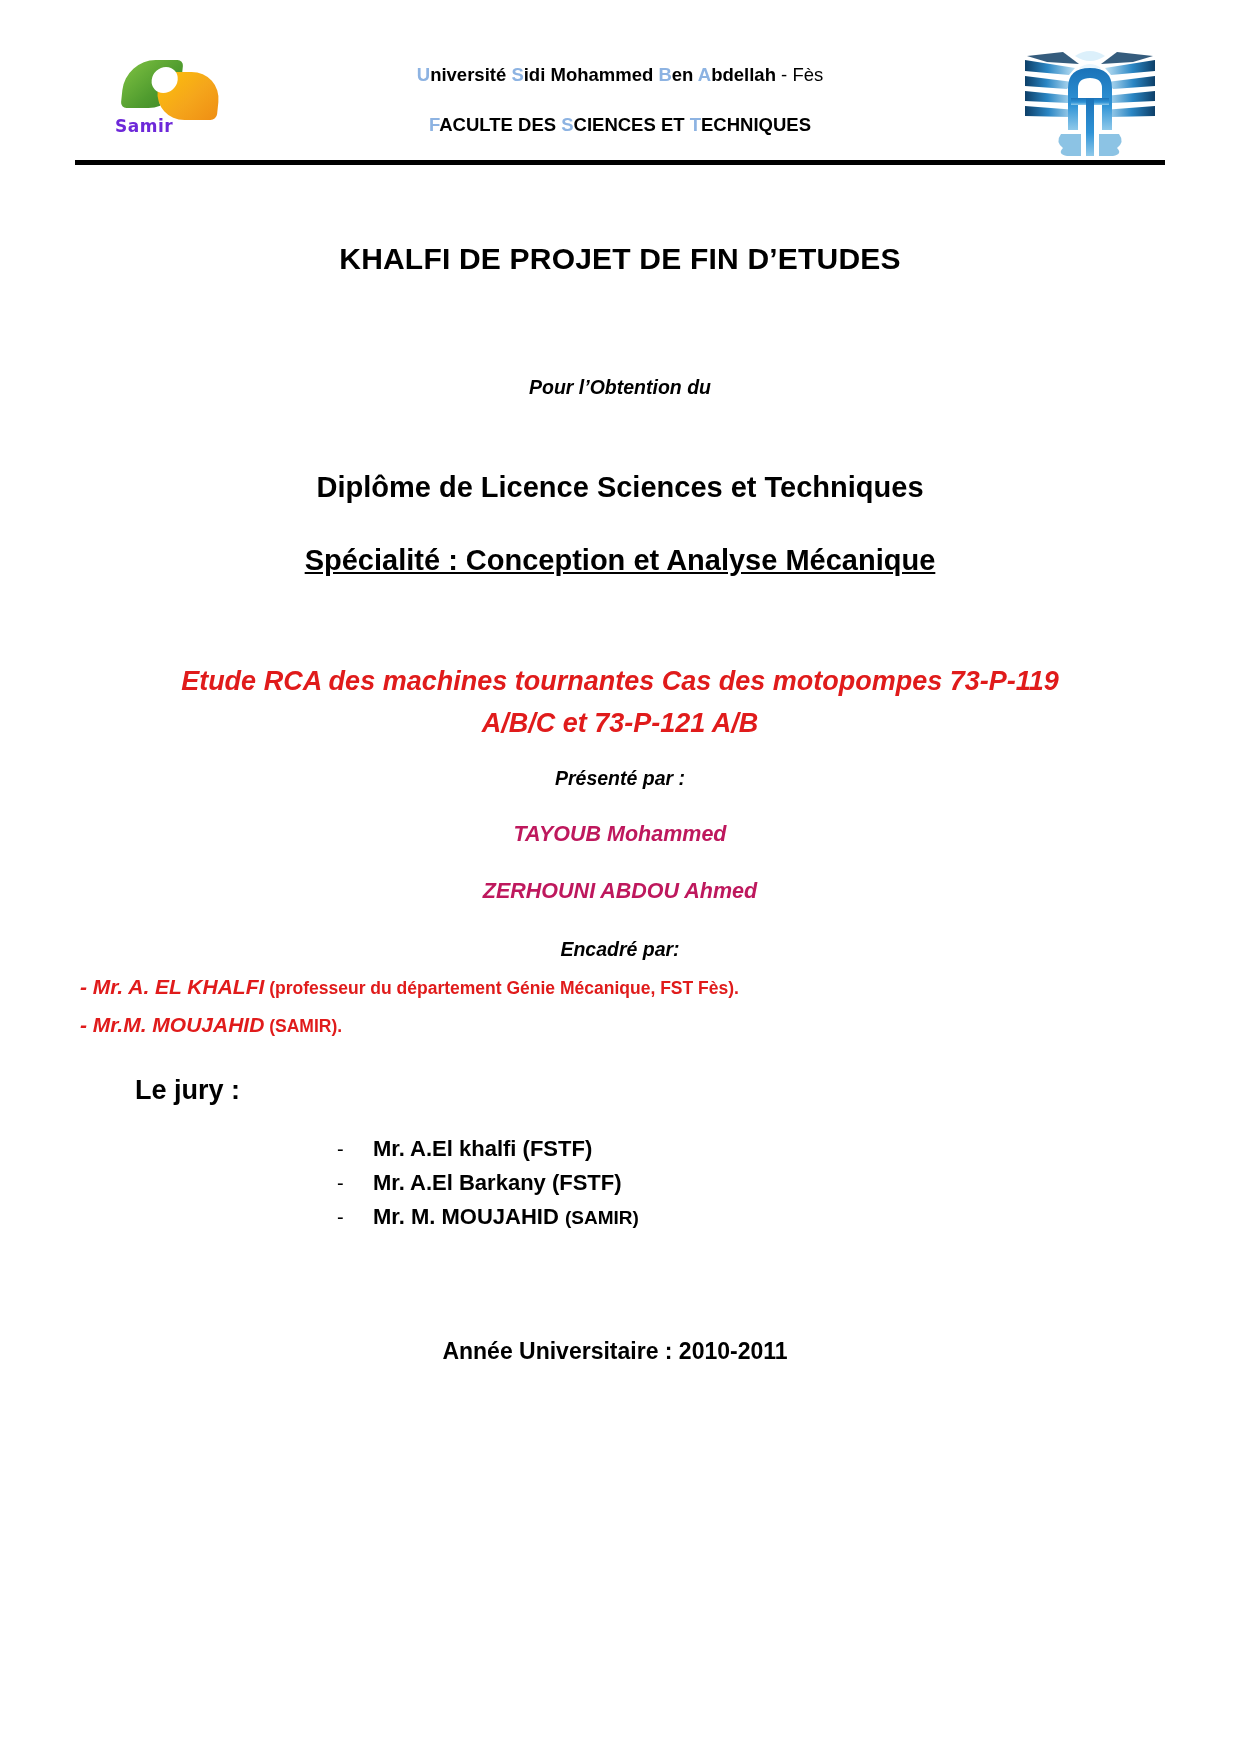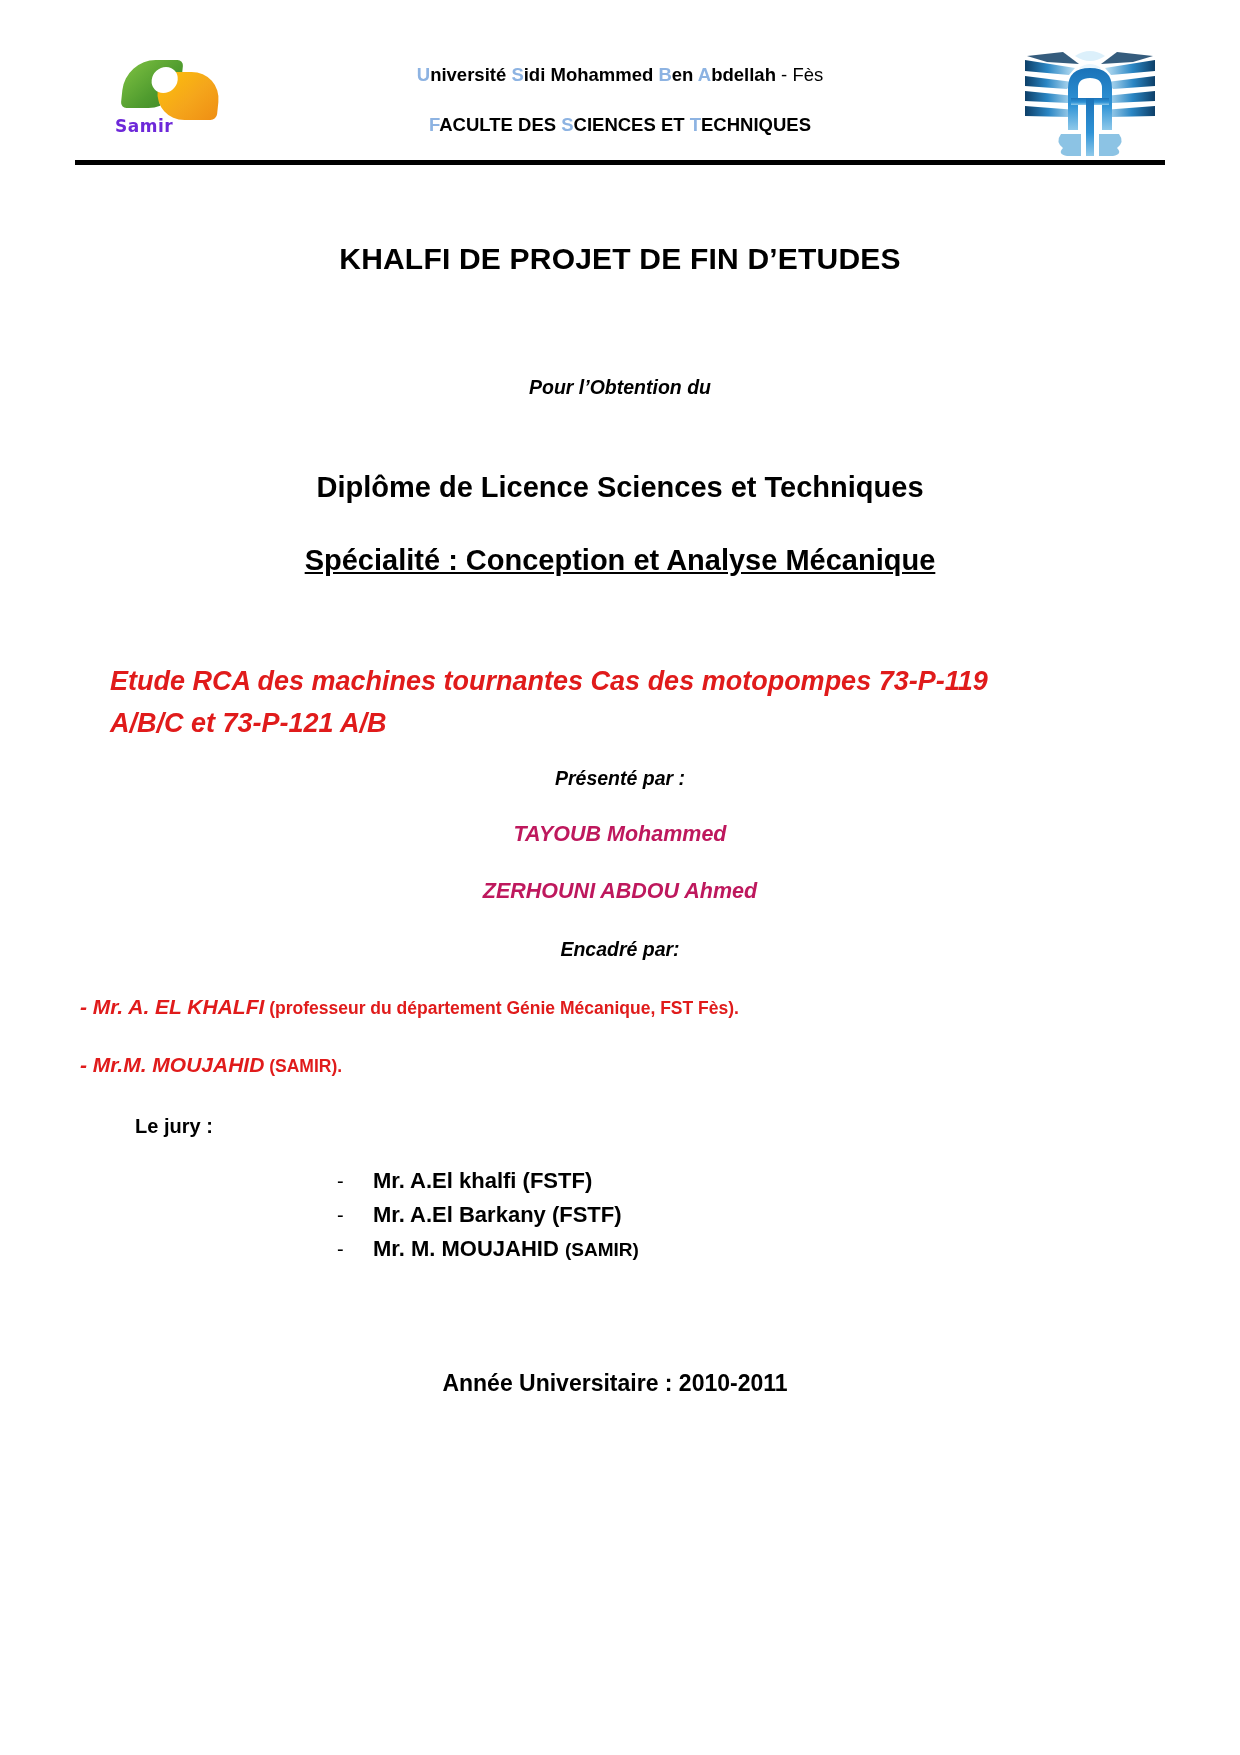--- a/index.html
+++ b/index.html
@@ -175,21 +175,21 @@
 
   .specialite {
     text-align: center;
     font-size: 29px;
     font-weight: bold;
     margin-top: 40px;
     text-decoration: underline;
   }
 
   .project-title {
-    text-align: left;
+    text-align: center;
     font-size: 27px;
     font-weight: bold;
     font-style: italic;
     color: #e01b1b;
     line-height: 1.55;
     margin-top: 84px;
     padding: 0 35px;
   }
 
   .presente-par {
@@ -214,33 +214,33 @@
     font-size: 19.5px;
     font-weight: bold;
     font-style: italic;
     margin-top: 34px;
   }
 
   .supervisor {
     font-size: 21px;
     font-weight: bold;
     color: #e01b1b;
-    margin-top: 34px;
+    margin-top: 14px;
     padding-left: 5px;
   }
   .supervisor .nm {
     font-style: italic;
   }
   .supervisor .aff {
     font-style: normal;
     font-size: 17.5px;
   }
 
   .jury-label {
-    font-size: 20px;
+    font-size: 27px;
     font-weight: bold;
     margin-top: 38px;
     padding-left: 60px;
   }
 
   .jury-list {
     margin-top: 26px;
     padding-left: 262px;
   }
   .jury-item {

